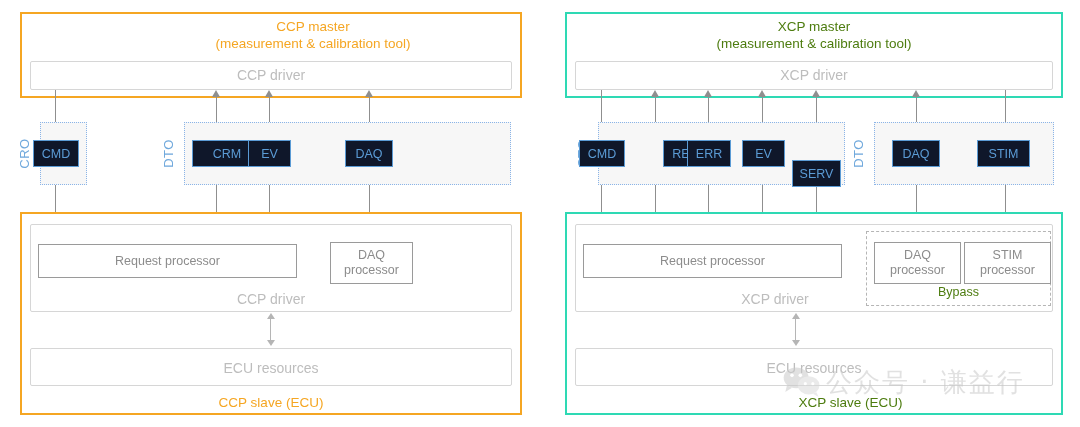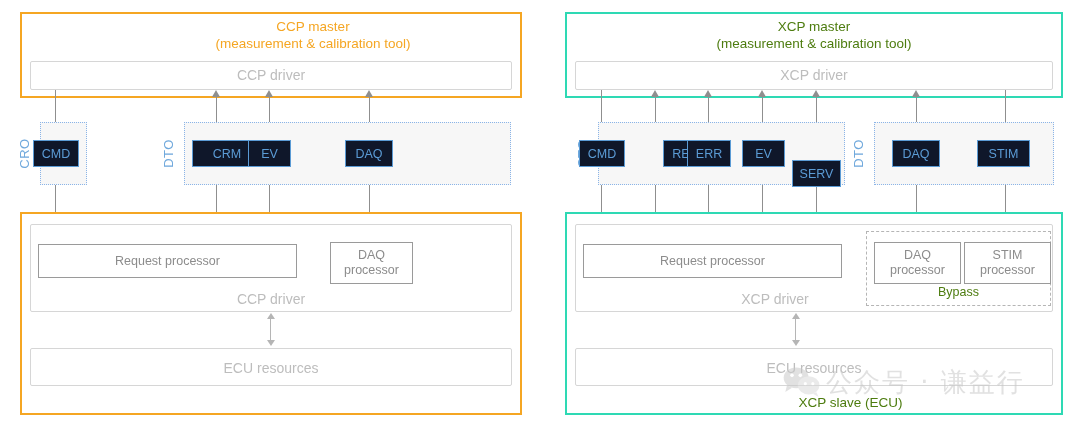--- a/index.html
+++ b/index.html
@@ -180,20 +180,21 @@
   <div class="abs procbox" style="left:330px;top:242px;width:83px;height:42px;">DAQ
 processor</div>
 
   <div class="abs vline-sm" style="left:270px;top:318px;height:22px;"></div>
   <div class="abs arrowhead arrow-up-sm" style="left:266.5px;top:313px;"></div>
   <div class="abs arrowhead arrow-down-sm" style="left:266.5px;top:340px;"></div>
 
   <div class="abs greybox" style="left:30px;top:348px;width:482px;height:38px;"></div>
   <div class="abs grey-label" style="left:30px;top:360px;width:482px;">ECU resources</div>
 
+  <div class="abs panel-title" style="left:22px;top:394px;width:498px;">CCP slave (ECU)</div>
 
   <div class="abs panel teal" style="left:565px;top:12px;width:498px;height:86px;"></div>
   <div class="abs panel-title teal" style="left:567px;top:18px;width:494px;">XCP master
 (measurement &amp; calibration tool)</div>
   <div class="abs greybox" style="left:575px;top:61px;width:478px;height:29px;"></div>
   <div class="abs grey-label" style="left:575px;top:67px;width:478px;">XCP driver</div>
 
   <div class="abs vline" style="left:601px;top:90px;height:154px;"></div>
   <div class="abs arrowhead arrow-down" style="left:597px;top:236px;"></div>
 

